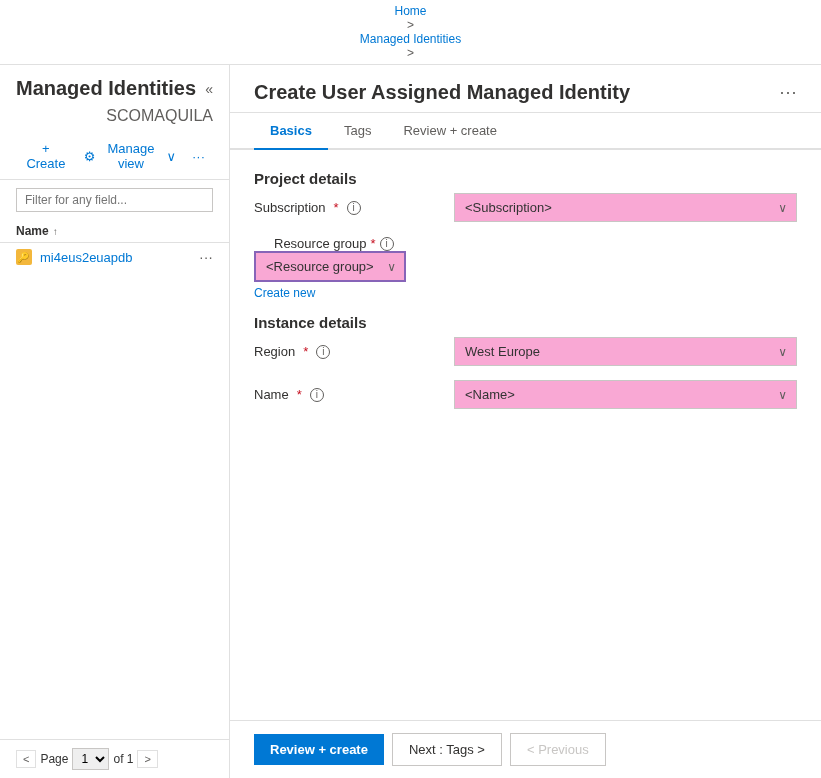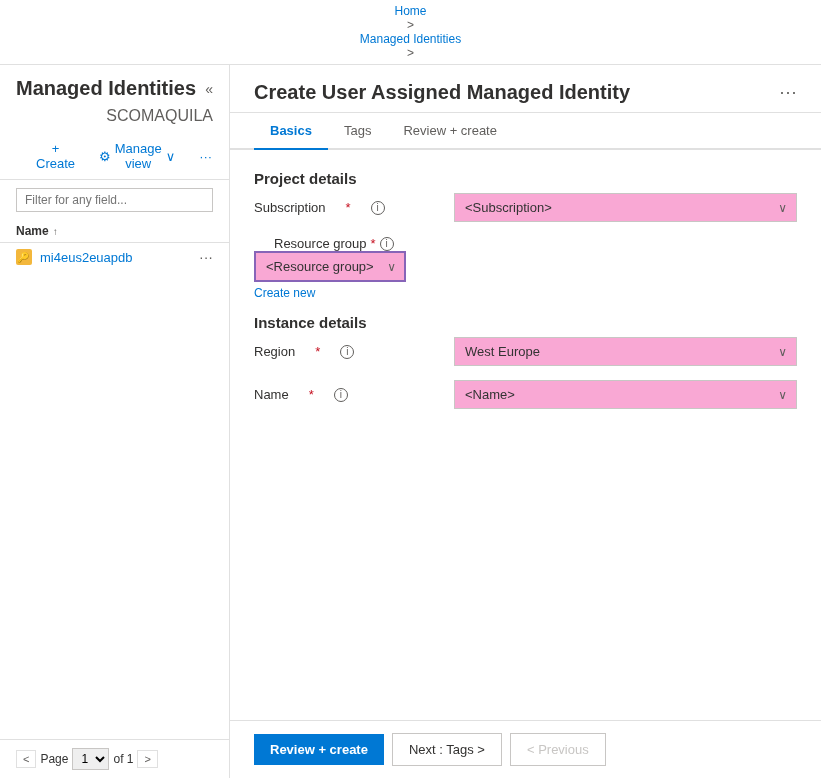--- a/index.html
+++ b/index.html
@@ -15,21 +15,21 @@
     .main-layout { display: flex; flex: 1; overflow: hidden; }
 
     
     .left-panel { width: 230px; background: #fff; border-right: 1px solid #e0e0e0; display: flex; flex-direction: column; }
     .panel-header { padding: 12px 16px 8px; }
     .panel-title { font-size: 20px; font-weight: 600; color: #323130; display: flex; align-items: center; justify-content: space-between; }
     .panel-subtitle { font-size: 16px; color: #605e5c; margin-top: 7px; text-align: right; }
     .collapse-btn { background: none; border: none; cursor: pointer; color: #605e5c; font-size: 14px; }
 
     
-    .toolbar { display: flex; align-items: center; padding: 6px 32px; gap: 16px; border-bottom: 1px solid #e0e0e0; }
+    .toolbar { display: flex; align-items: center; padding: 6px 20px; gap: 8px; border-bottom: 1px solid #e0e0e0; }
     .toolbar-btn { display: flex; align-items: center; gap: 4px; background: none; border: none; cursor: pointer; color: #0078d4; font-size: 13px; padding: 2px 4px; }
 
     
     .filter-input { margin: 8px 16px; border: 1px solid #c8c6c4; padding: 4px 8px; font-size: 12px; color: #333; width: calc(100% - 32px); outline: none; }
 
     
     .col-header { display: flex; align-items: center; padding: 4px 16px; border-bottom: 1px solid #e0e0e0; }
     .col-name { font-size: 12px; font-weight: 600; color: #323130; display: flex; align-items: center; gap: 4px; }
     .sort-icon { color: #605e5c; font-size: 10px; }
 
@@ -55,21 +55,21 @@
     .tab { padding: 10px 16px; cursor: pointer; font-size: 13px; color: #605e5c; border-bottom: 2px solid transparent; margin-bottom: -2px; }
     .tab.active { color: #0078d4; border-bottom: 2px solid #0078d4; font-weight: 600; }
 
     
     .form-content { flex: 1; overflow-y: auto; padding: 20px 24px; }
     .section-title { font-size: 15px; font-weight: 600; color: #323130; margin-bottom: 6px; }
     .section-desc { font-size: 12px; color: #605e5c; margin-bottom: 16px; line-height: 1.5; }
     .section-desc a { color: #0078d4; text-decoration: none; }
 
     .form-row { display: flex; align-items: center; margin-bottom: 14px; }
-    .form-label { width: 200px; font-size: 13px; color: #323130; display: flex; align-items: center; gap: 20px; flex-shrink: 0; }
+    .form-label { width: 200px; font-size: 13px; color: #323130; display: flex; align-items: center; gap: 8px; flex-shrink: 0; }
     .form-label .required { color: #c50f1f; }
     .info-icon { display: inline-flex; align-items: center; justify-content: center; width: 14px; height: 14px; border-radius: 50%; border: 1px solid #605e5c; font-size: 10px; color: #605e5c; cursor: default; }
 
     .select-field { width: 100%; border: 1px solid #c8c6c4; padding: 6px 30px 6px 10px; font-size: 13px; color: #333; background: #f9a8d4; appearance: none; cursor: pointer; outline: none; position: relative; }
     .select-wrapper { position: relative; flex: 1; }
     .select-wrapper::after { content: '∨'; position: absolute; right: 10px; top: 50%; transform: translateY(-50%); pointer-events: none; color: #605e5c; font-size: 12px; }
     .select-field.highlighted { border-color: #8764b8; border-width: 2px; }
 
     .create-new { color: #0078d4; font-size: 12px; cursor: pointer; text-decoration: none; display: block; margin-top: 4px; margin-left: 200px; }
 

